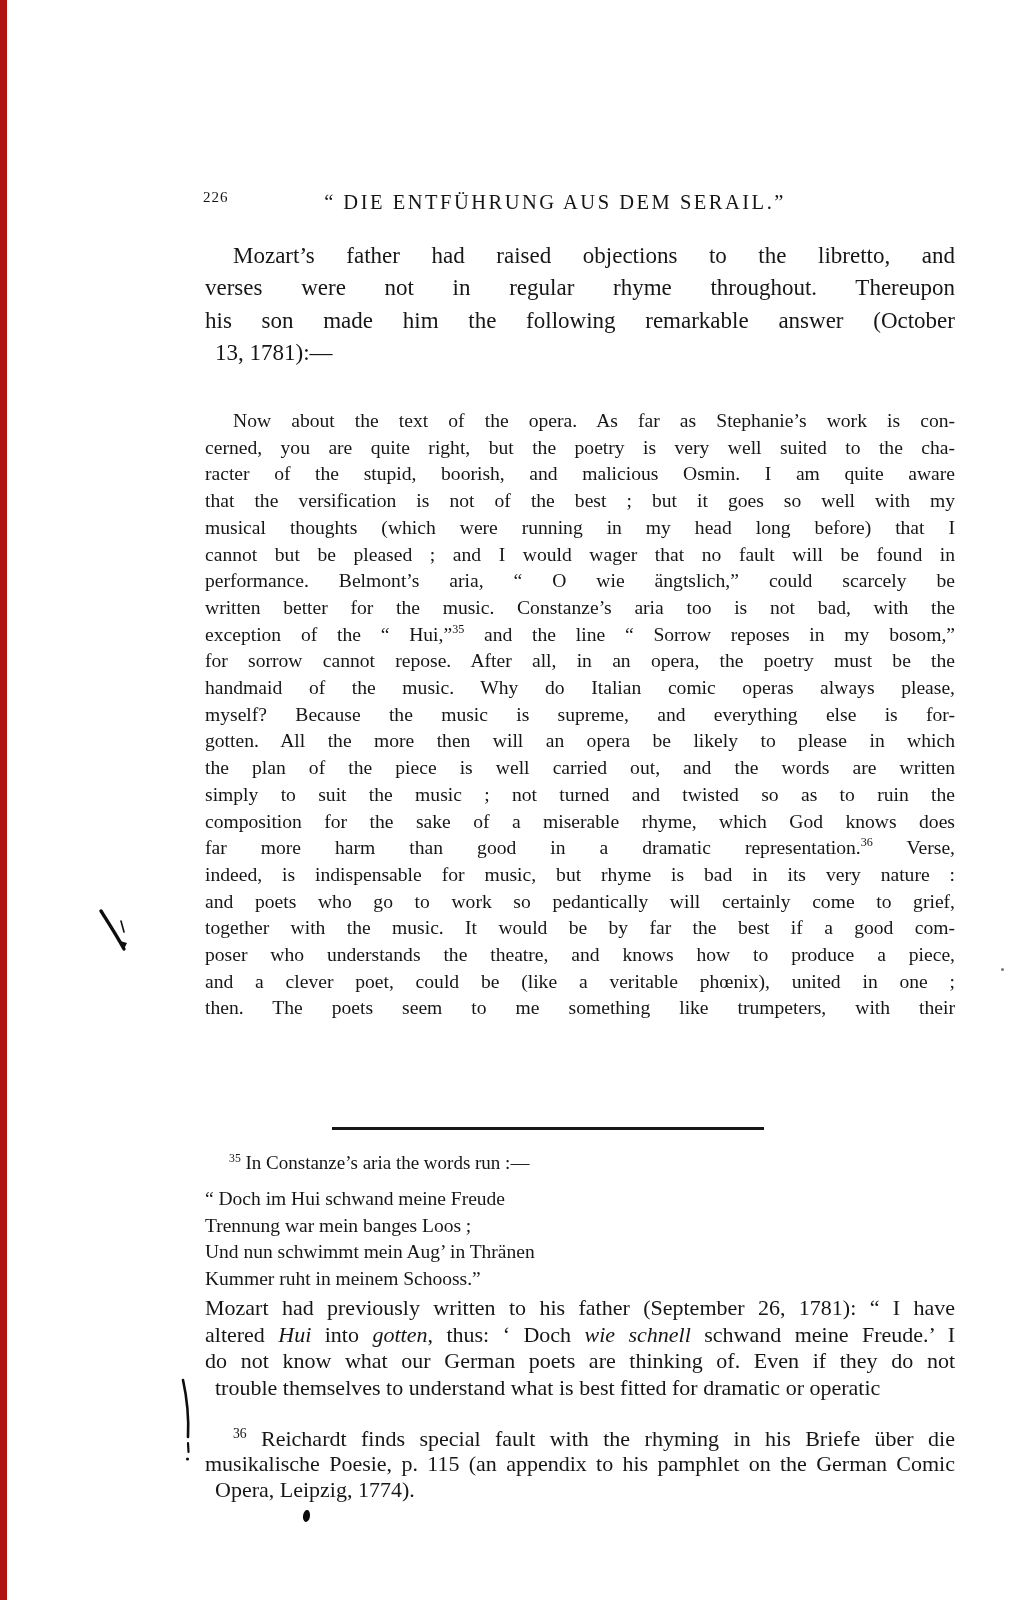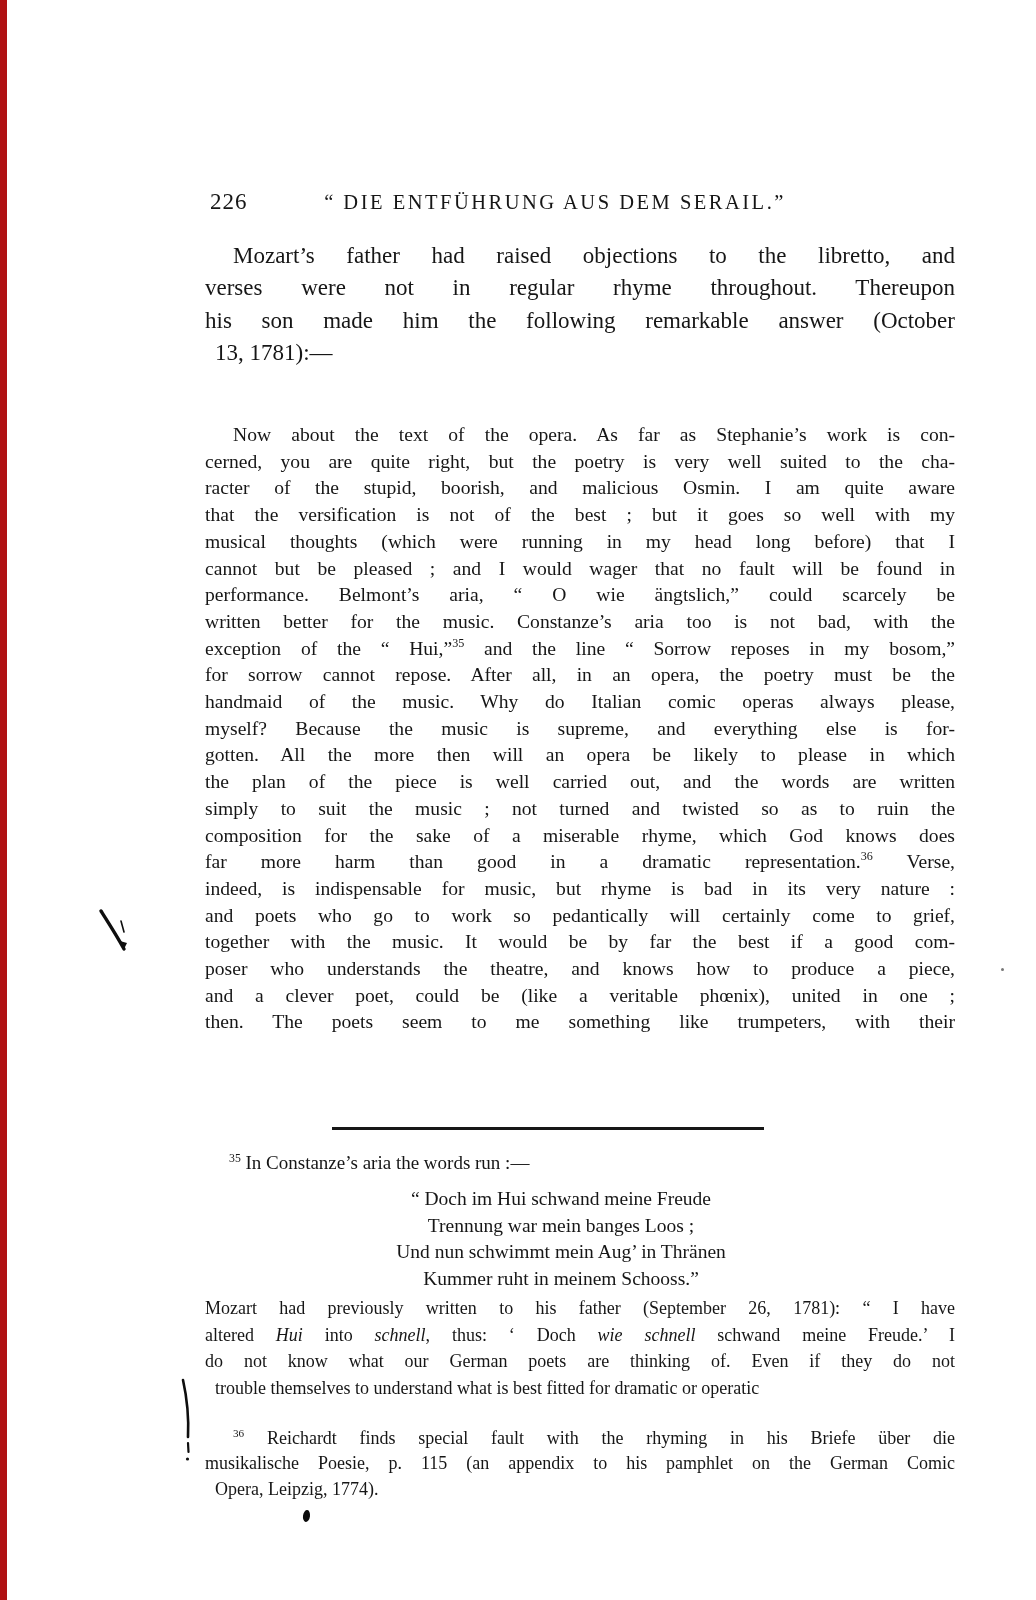--- a/index.html
+++ b/index.html
@@ -9,44 +9,44 @@
     background:#ffffff;
     overflow:hidden;
     font-family:"Liberation Serif","DejaVu Serif",serif;
     color:#161616;
   }
   .red-edge{
     position:absolute;left:0;top:0;width:7px;height:1600px;
     background:#b01113;
   }
   .hdr-num{
-    position:absolute;left:210px;top:189px;
-    font-size:23px;letter-spacing:1px;
+    position:absolute;left:203px;top:189px;
+    font-size:15px;letter-spacing:1px;
   }
   .hdr-title{
     position:absolute;left:320px;top:191px;width:470px;
     text-align:center;font-size:20.5px;letter-spacing:2.5px;
     white-space:nowrap;
   }
   .textblock{position:absolute;left:205px;width:750px;}
   .tline{width:100%;}
   .justify .tline{text-align:justify;text-align-last:justify;}
   .last-left .tline:last-child{text-align-last:left;margin-left:10px;}
   .indent-first .tline:first-child{text-indent:28px;}
   .intro{top:240px;font-size:23px;line-height:32.4px;font-family:Liberation Serif, serif;}
-  .quote{top:422px;font-size:19.6px;line-height:26.7px;}
+  .quote{top:408px;font-size:19.6px;line-height:26.7px;}
   .fn-rule{
     position:absolute;left:332px;top:1127px;width:432px;height:3px;
     background:#171717;
   }
   .fn-intro{top:1150px;font-size:19px;line-height:26px;}
   .fn-intro .tline:first-child{text-indent:24px;}
   .verse{top:1186px;width:712px;font-size:19.5px;line-height:26.6px;}
-  .verse .tline{text-align:center;}
-  .fn-para{top:1295px;font-size:18px;line-height:26.7px;}
+  .verse .tline{}
+  .fn-para{top:1295px;font-size:22px;line-height:26.7px;}
   .fn36{top:1426px;line-height:25.3px;}
   .fnref{font-size:0.62em;line-height:0;vertical-align:super;letter-spacing:0;}
   .ital{font-style:italic;}
   .ink-dot{
     position:absolute;left:303px;top:1510px;width:7px;height:12px;
     background:#0c0c0c;border-radius:50%;transform:rotate(8deg);
   }
   .speck{
     position:absolute;left:1001px;top:968px;width:3px;height:3px;
     background:#777;border-radius:50%;
@@ -104,21 +104,21 @@
 
   <div class="textblock verse">
       <div class="tline"><span>“ Doch im Hui schwand meine Freude</span></div>
       <div class="tline"><span>Trennung war mein banges Loos ;</span></div>
       <div class="tline"><span>Und nun schwimmt mein Aug’ in Thränen</span></div>
       <div class="tline"><span>Kummer ruht in meinem Schooss.”</span></div>
     </div>
 
   <div class="textblock fn-para justify last-left">
       <div class="tline"><span>Mozart had previously written to his father (September 26, 1781): “ I have</span></div>
-      <div class="tline"><span>altered </span><span class="ital">Hui</span><span> into </span><span class="ital">schnell</span><span>, thus: ‘ Doch </span><span class="ital">wie schnell</span><span> schwand meine Freude.’  I</span></div>
+      <div class="tline"><span>altered </span><span class="ital">Hui</span><span> into </span><span class="ital">gotten</span><span>, thus: ‘ Doch </span><span class="ital">wie schnell</span><span> schwand meine Freude.’  I</span></div>
       <div class="tline"><span>do not know what our German poets are thinking of.  Even if they do not</span></div>
       <div class="tline"><span>trouble themselves to understand what is best fitted for dramatic or operatic</span></div>
     </div>
 
   <div class="textblock fn-para fn36 justify last-left indent-first">
       <div class="tline"><sup class="fnref">36</sup><span> Reichardt finds special fault with the rhyming in his Briefe über die</span></div>
       <div class="tline"><span>musikalische Poesie, p. 115 (an appendix to his pamphlet on the German Comic</span></div>
       <div class="tline"><span>Opera, Leipzig, 1774).</span></div>
     </div>
 

